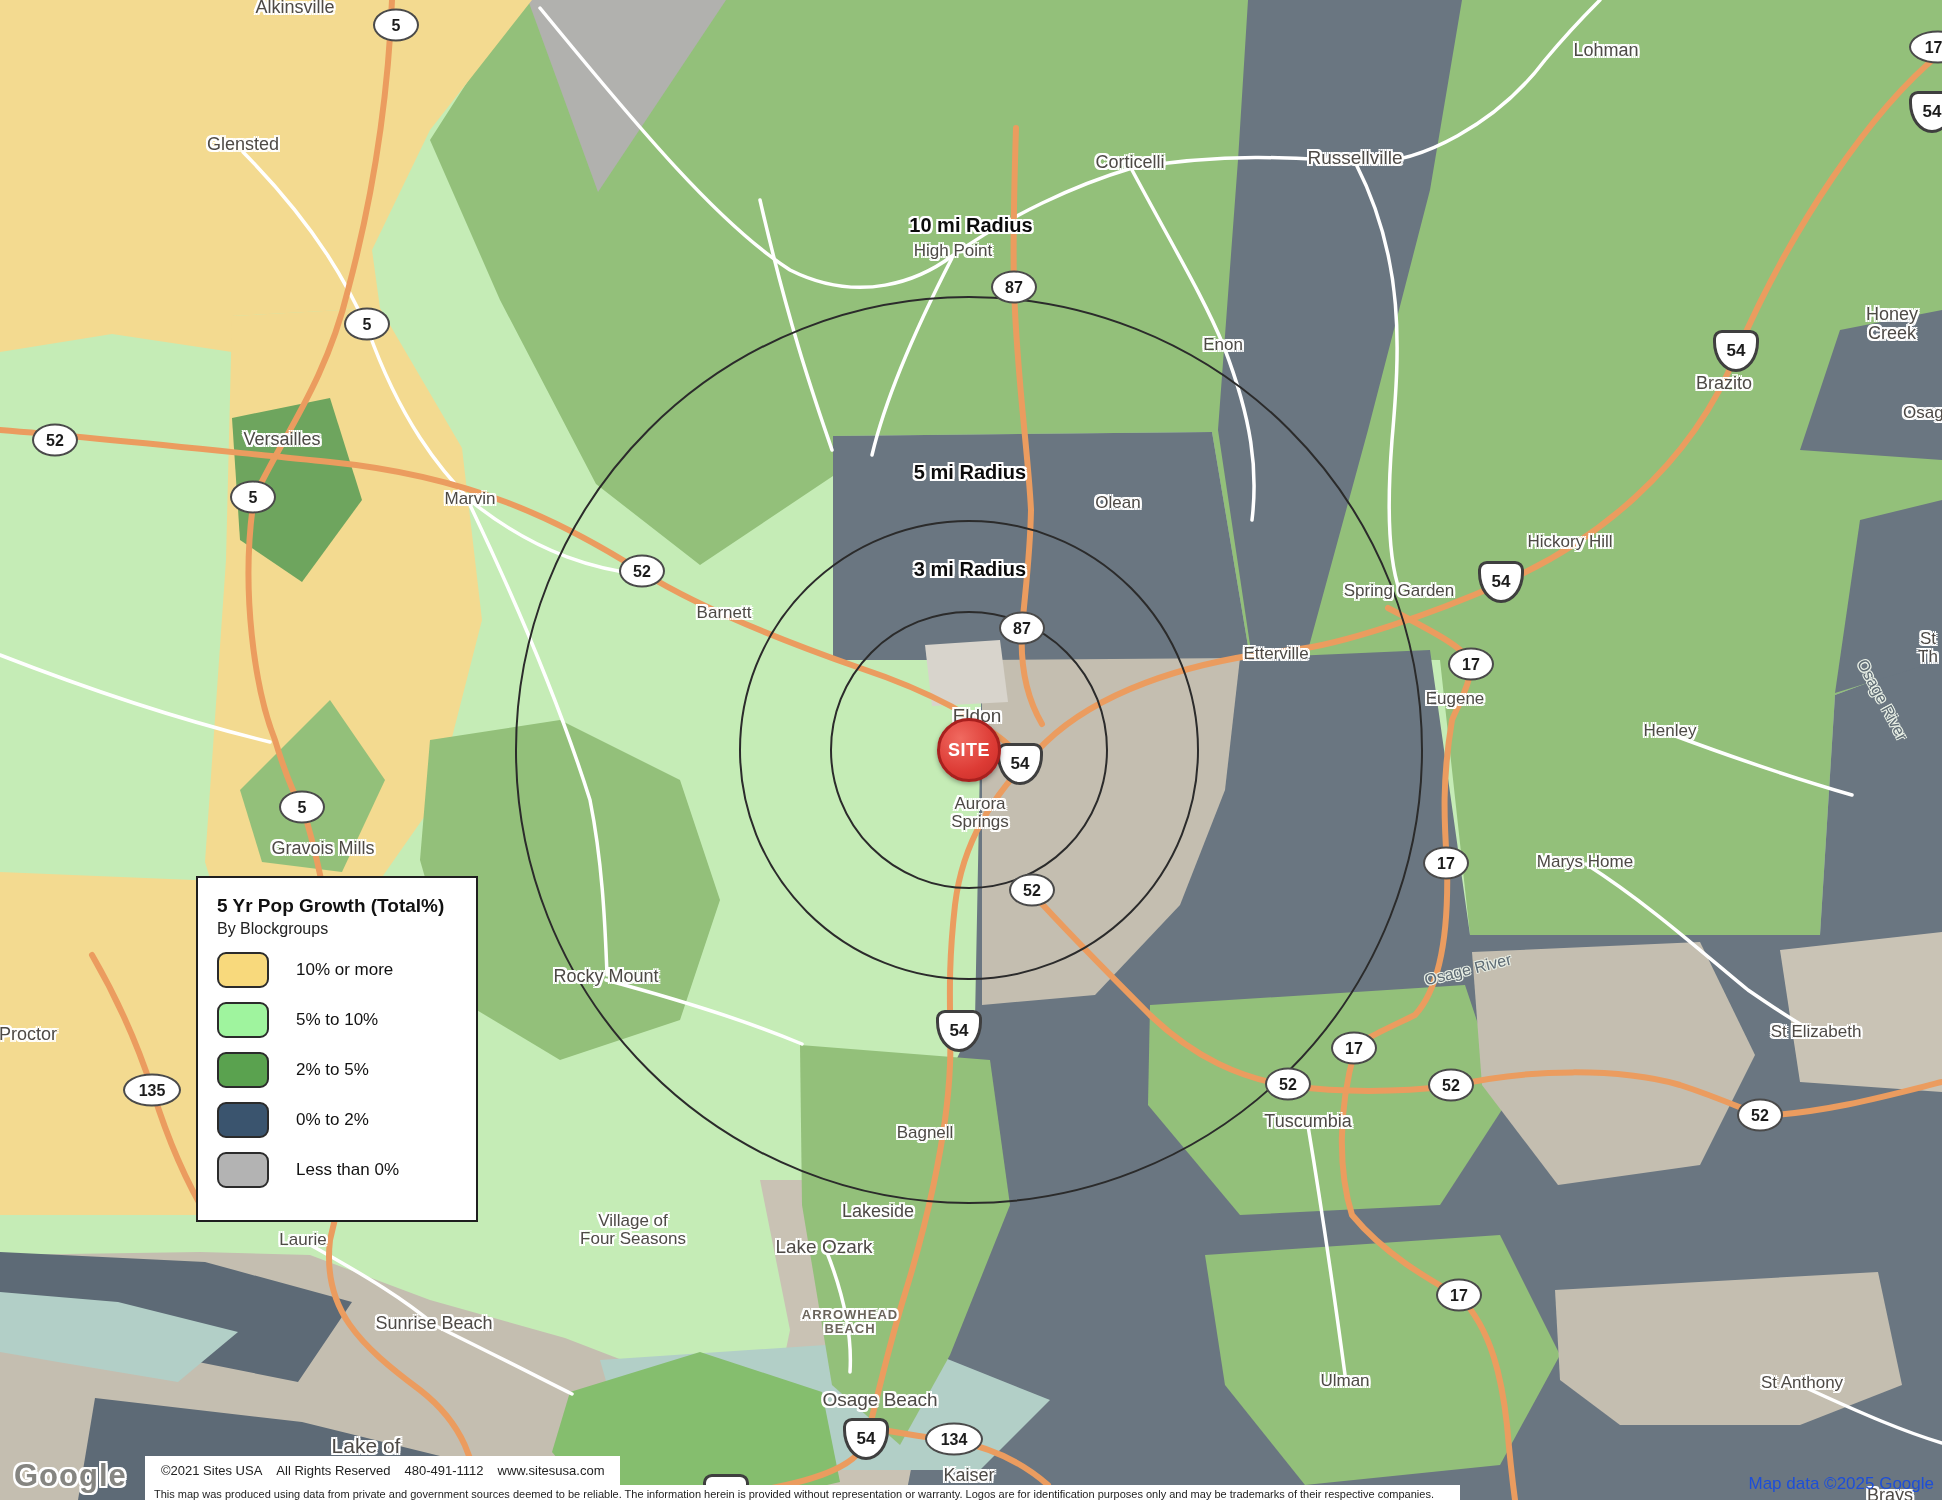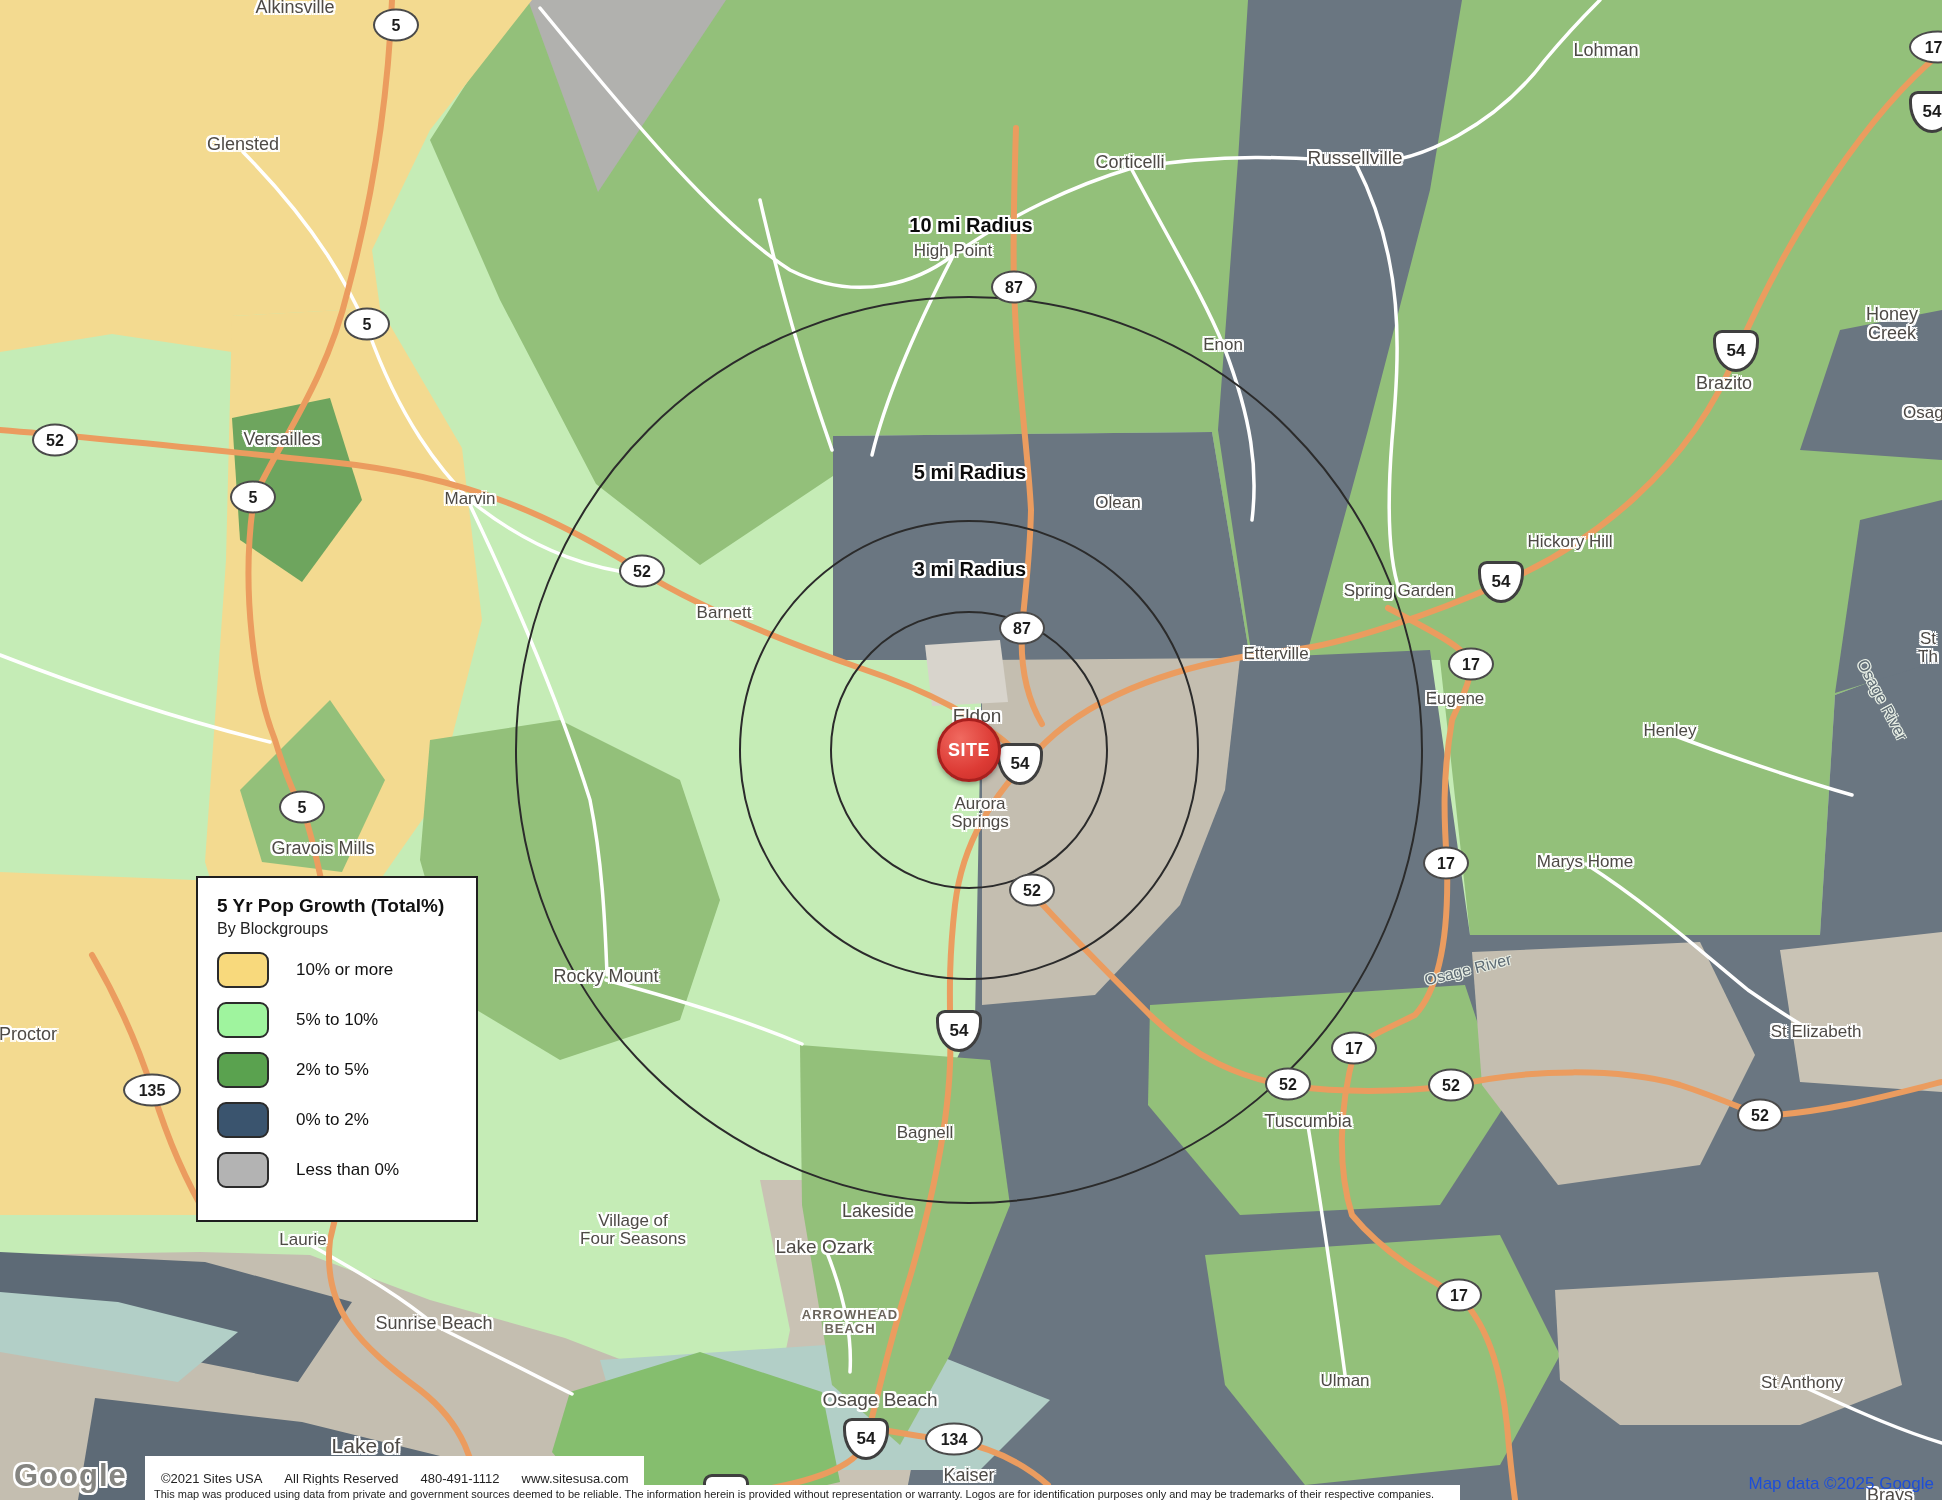--- a/index.html
+++ b/index.html
@@ -28,21 +28,21 @@
         box-shadow:0 2px 5px rgba(0,0,0,0.35);}
   .site-marker span{color:#fff;font-size:18px;font-weight:bold;letter-spacing:0.5px;}
   .legend{position:absolute;left:196px;top:876px;width:282px;height:346px;background:#fff;
         border:2px solid #1f1f1f;box-sizing:border-box;padding:17px 10px 0 19px;}
   .legend-title{font-size:19px;font-weight:bold;color:#111;}
   .legend-subtitle{font-size:16px;color:#222;margin-top:3px;}
   .legend-row{display:flex;align-items:center;margin-top:14px;height:36px;}
   .legend-swatch{width:52px;height:36px;border:2px solid #2b2b2b;border-radius:9px;box-sizing:border-box;flex:none;}
   .legend-label{font-size:17px;color:#111;margin-left:27px;}
   .footer-strip1{position:absolute;left:145px;top:1456px;height:29px;background:#fff;
-        display:flex;align-items:center;gap:22px;padding:8px 16px;font-size:13px;color:#222;white-space:nowrap;}
+        display:flex;align-items:center;gap:14px;padding:0 16px;font-size:13px;color:#222;white-space:nowrap;}
   .footer-strip2{position:absolute;left:145px;top:1485px;width:1315px;height:20px;background:#fff;
         font-size:11px;color:#222;padding:3px 0 0 9px;box-sizing:border-box;white-space:nowrap;overflow:hidden;}
   .google-logo{position:absolute;left:14px;top:1458px;font-size:31px;font-weight:bold;color:#858581;letter-spacing:1px;
         text-shadow:-2px -2px 0 #fff,2px -2px 0 #fff,-2px 2px 0 #fff,2px 2px 0 #fff,0 -2px 0 #fff,0 2px 0 #fff,-2px 0 0 #fff,2px 0 0 #fff;}
   .map-attribution{position:absolute;right:8px;top:1474px;font-size:17px;color:#1d4ed8;white-space:nowrap;}
 </style>
 </head>
 <body>
 
 <div id="stage">

